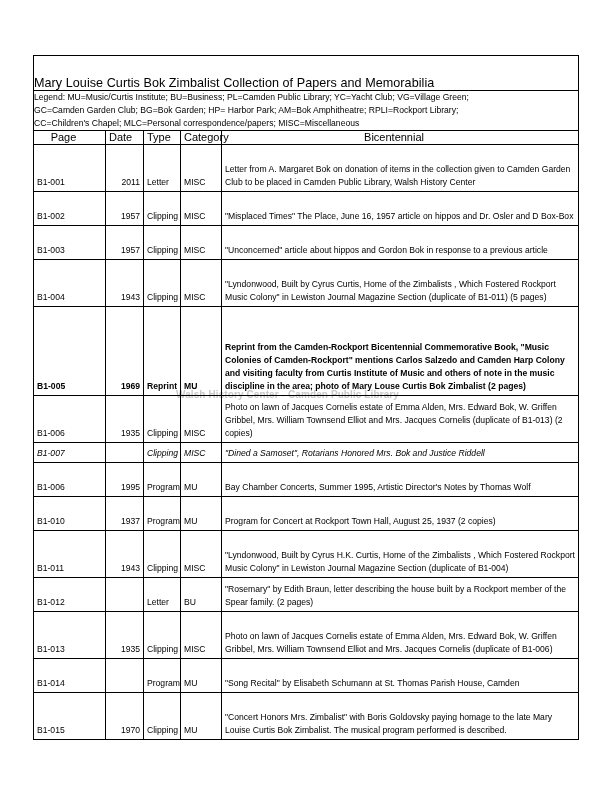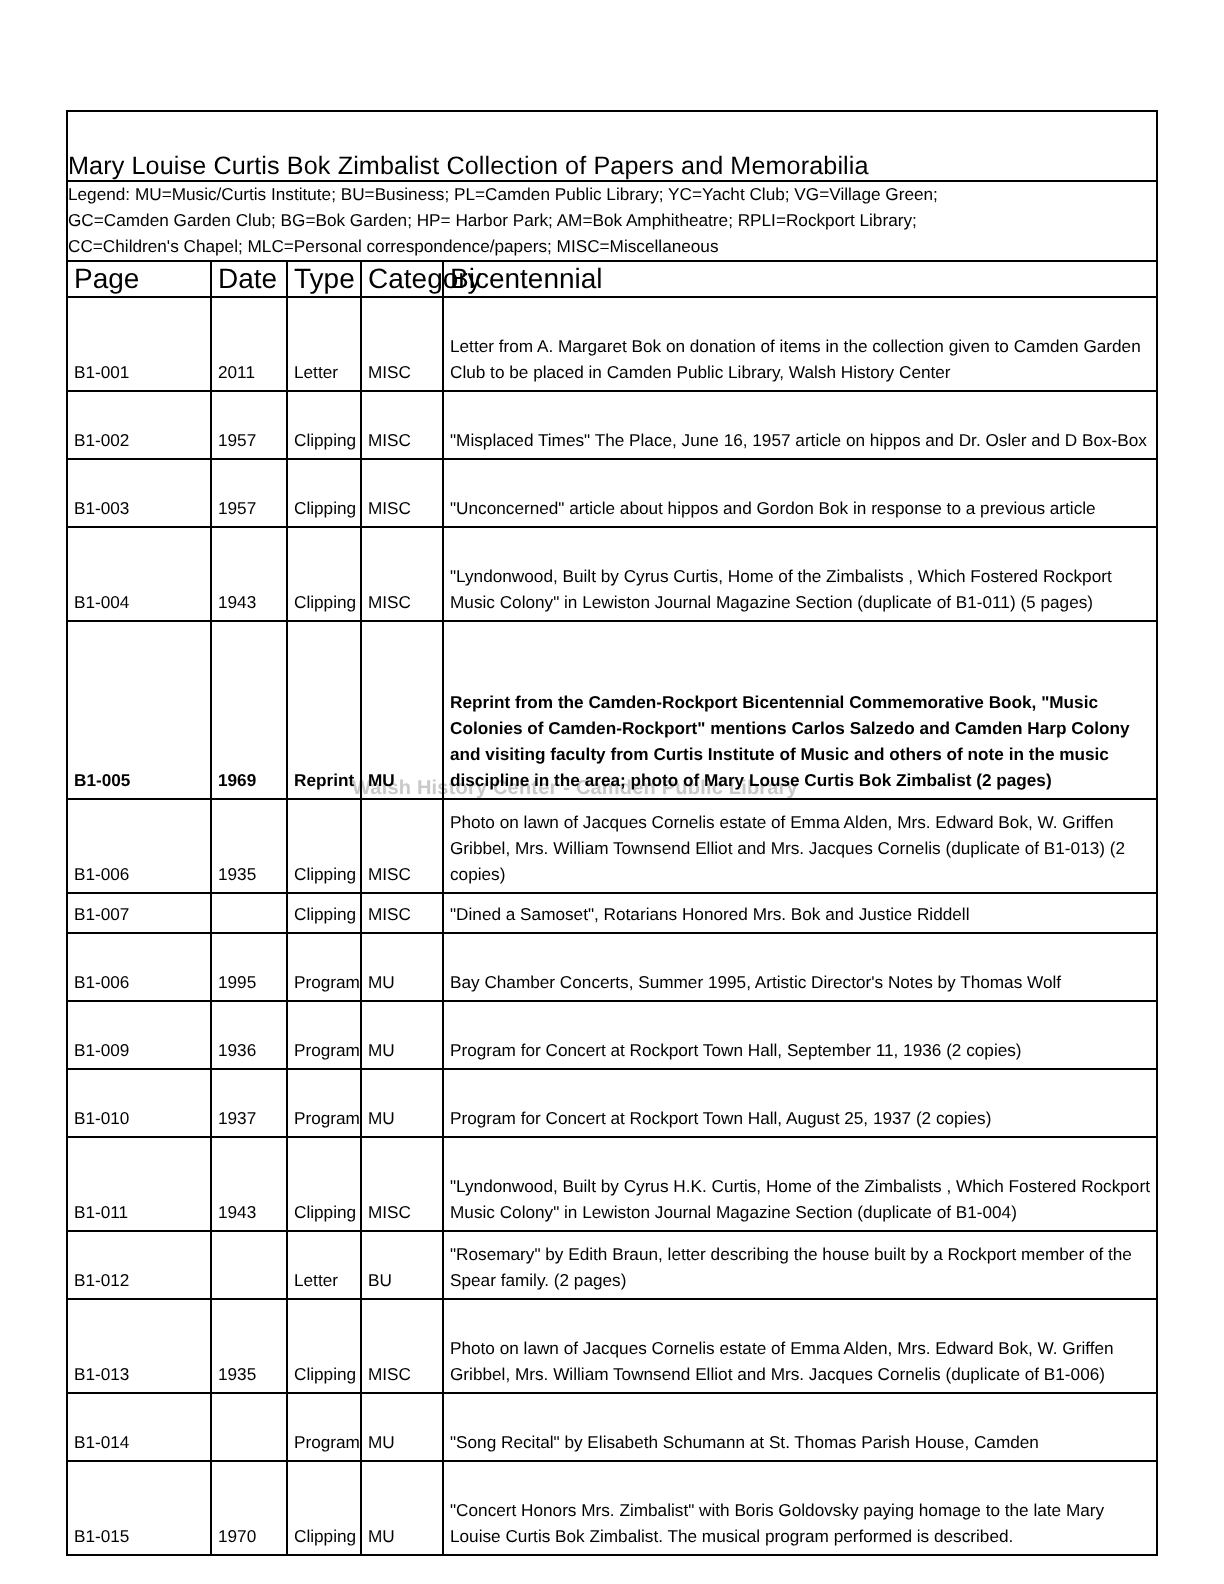--- a/index.html
+++ b/index.html
@@ -73,38 +73,39 @@
   .legend-cell {
     font-size: 8.6px;
     padding: 2px 3px 3px 3px;
     vertical-align: top;
     line-height: 1.52;
   }
   .legend-cell div { white-space: nowrap; }
 
   
   .hdr td {
-    font-size: 14px;
+    font-size: 11px;
     padding: 0px 15px 1px 3px;
     vertical-align: bottom;
     height: 12px;
+    text-align: center;
   }
 
   
   .doc-table td.cell {
     font-size: 8.6px;
     padding: 1px 3px 2px 3px;
     line-height: 1.53;
     vertical-align: bottom;
   }
-  td.c-date { text-align: left; padding-right: 4px; }
+  td.c-date { text-align: right; padding-right: 4px; }
   td.c-desc { vertical-align: top; padding-top: 1px; }
 
   
-  tr.r1 td { height: 16px; }
+  tr.r1 td { height: 16px; font-style: italic; }
   tr.r2 td { height: 30px; }
   tr.r3 td { height: 43px; }
   tr.r6 td { height: 85px; font-weight: bold; }
 </style>
 </head>
 <body>
 
 <div id="page">
 
   <div class="watermark">Walsh History Center - Camden Public Library</div>
@@ -186,27 +187,20 @@
           <td class="cell c-desc">"Dined a Samoset", Rotarians Honored Mrs. Bok and Justice Riddell</td>
         </tr>
         <tr class="r2">
           <td class="cell c-page">B1-006</td>
           <td class="cell c-date">1995</td>
           <td class="cell c-type">Program</td>
           <td class="cell c-category">MU</td>
           <td class="cell c-desc">Bay Chamber Concerts, Summer 1995, Artistic Director's Notes by Thomas Wolf</td>
         </tr>
         <tr class="r2">
-          <td class="cell c-page">B1-009</td>
-          <td class="cell c-date">1936</td>
-          <td class="cell c-type">Program</td>
-          <td class="cell c-category">MU</td>
-          <td class="cell c-desc">Program for Concert at Rockport Town Hall, September 11, 1936 (2 copies)</td>
-        </tr>
-        <tr class="r2">
           <td class="cell c-page">B1-010</td>
           <td class="cell c-date">1937</td>
           <td class="cell c-type">Program</td>
           <td class="cell c-category">MU</td>
           <td class="cell c-desc">Program for Concert at Rockport Town Hall, August 25, 1937 (2 copies)</td>
         </tr>
         <tr class="r3">
           <td class="cell c-page">B1-011</td>
           <td class="cell c-date">1943</td>
           <td class="cell c-type">Clipping</td>

